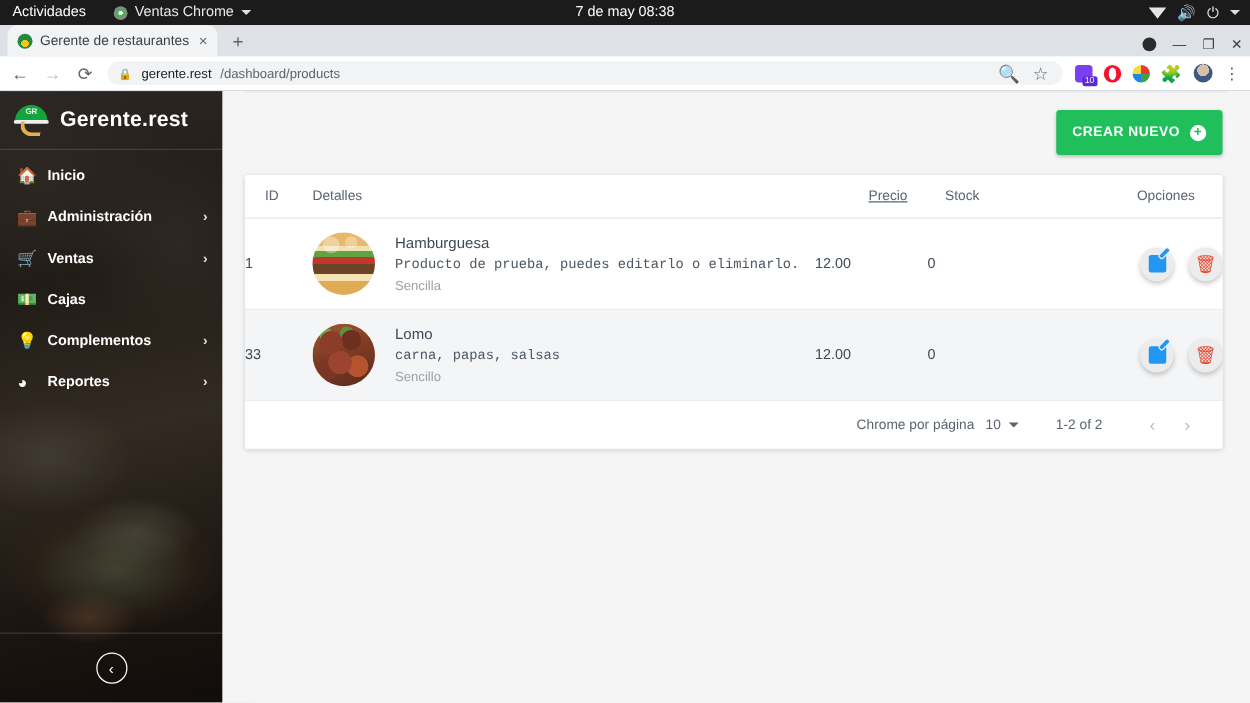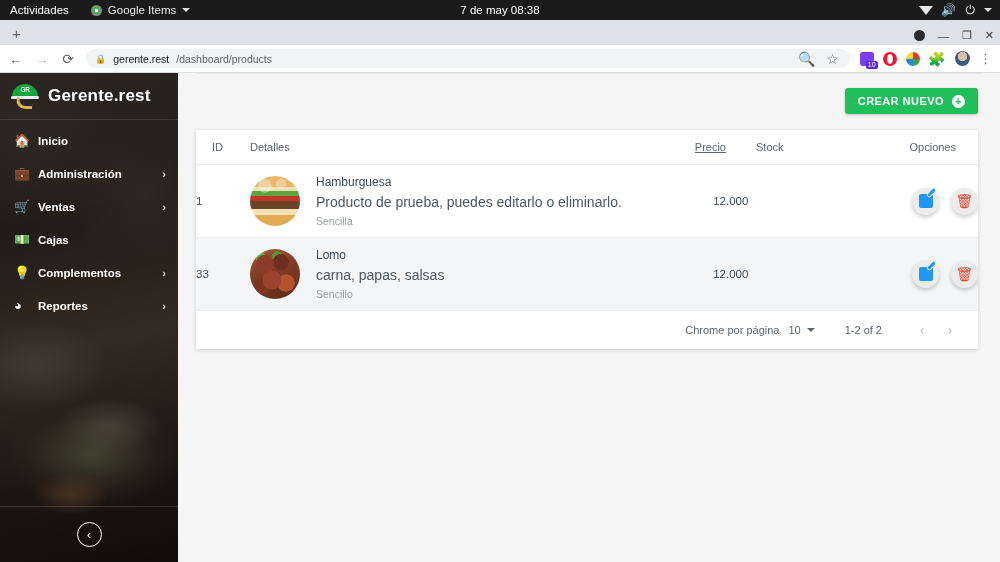--- a/index.html
+++ b/index.html
@@ -169,21 +169,21 @@
   }
   .avatar .face { position:absolute; left:3.5px; top:1.5px; width:12px; height:12px; border-radius:50%; background:#dba06a; }
   .avatar .hair { position:absolute; left:3.5px; top:1px; width:12px; height:5px; border-radius:6px 6px 0 0; background:#a4622f; }
   .avatar .body { position:absolute; left:2px; top:12px; width:15px; height:8px; border-radius:7px 7px 0 0; background:#3f51e0; }
   .av-caret { width:0;height:0;border-left:3.5px solid transparent;border-right:3.5px solid transparent;border-top:4px solid #5f6368; }
 
   .head-line { height:1px; background:#e2e4e6; margin:0 18px; }
 
   .btn-row { display:flex; justify-content:flex-end; gap:12px; padding:14px 22px 0 0; }
   .btn {
-    height:26px; border-radius:3px; display:inline-flex; align-items:center; gap:8px;
+    height:36px; border-radius:3px; display:inline-flex; align-items:center; gap:8px;
     padding:0 13px; font-size:11px; font-weight:bold; letter-spacing:.45px;
     color:#fff; cursor:pointer; border:none;
     box-shadow:0 1px 3px rgba(0,0,0,.22);
     font-family:"Liberation Sans", sans-serif;
   }
   .btn-green { background:#21bf5b; }
   .btn-dark { background:#2b3a44; }
   .plus-circle {
     width:13px;height:13px;border-radius:50%;background:#fff;color:#21bf5b;
     font-size:11px; line-height:12px; text-align:center; font-weight:bold;
@@ -230,23 +230,23 @@
       radial-gradient(circle at 62% 26%, #6d2f20 0 16%, transparent 17%),
       radial-gradient(circle at 44% 62%, #9c4430 0 22%, transparent 23%),
       radial-gradient(circle at 72% 68%, #b5532f 0 17%, transparent 18%),
       radial-gradient(circle at 24% 74%, #7a3524 0 15%, transparent 16%),
       radial-gradient(circle at 55% 16%, #5f8f3a 0 11%, transparent 12%),
       radial-gradient(circle at 22% 18%, #6fa344 0 9%, transparent 10%),
       linear-gradient(160deg,#9f5a33 0%, #7e3c24 45%, #5d2a1b 100%);
   }
   .det-txt { display:flex; flex-direction:column; gap:5px; }
   .det-name { font-size:12px; color:#3d4955; }
-  .det-desc { font-size:14px; color:#4c5763; }
+  .det-desc { font-size:11px; color:#4c5763;font-family:Liberation Mono, monospace; }
   .det-sub { font-size:10.5px; color:#9aa1a8; }
-  .cell-pre { text-align:right; padding-right:16px; font-size:11px; color:#49545f; }
+  .cell-pre { text-align:left; padding-right:16px; font-size:11px; color:#49545f; }
   .cell-sto { padding-left:14px; font-size:11px; color:#49545f; }
   .cell-opt { text-align:right; padding-right:22px; }
   .opt-wrap { display:flex; justify-content:flex-end; gap:12px; }
   .fab {
     width:27px;height:27px;border-radius:50%;background:#ececec;
     display:flex;align-items:center;justify-content:center;
     box-shadow:0 2px 4px rgba(0,0,0,.22); cursor:pointer;
   }
   .ic-edit {
     width:14px;height:14px;background:#2196f3;border-radius:2px;position:relative;
@@ -269,34 +269,39 @@
   .pg-arrow { width:28px; text-align:center; font-size:14px; color:#b7bcc1; cursor:pointer; }
 </style>
 </head>
 <body>
 
 <div class="os-bar">
   <div class="os-left">
     <span class="os-activities">Actividades</span>
     <span class="os-chrome">
       <span class="chrome-dot"></span>
-      <span>Google Items</span>
+      <span>Ventas Chrome</span>
       <span class="caret-dn"></span>
     </span>
   </div>
   <div class="os-clock">7 de may  08:38</div>
   <div class="os-right">
     <span class="ic-wifi"></span>
     <span class="ic-vol">🔊</span>
     <span class="ic-pow">⏻</span>
     <span class="caret-dn"></span>
   </div>
 </div>
 
 <div class="tabstrip">
+  <div class="tab">
+    <span class="tab-fav"></span>
+    <span class="tab-title">Gerente de restaurantes</span>
+    <span class="tab-close">×</span>
+  </div>
   <div class="newtab">+</div>
   <div class="win-ctrls">
     <span class="shield-dot"></span>
     <span>—</span>
     <span>❐</span>
     <span>✕</span>
   </div>
 </div>
 
 <div class="toolbar">

